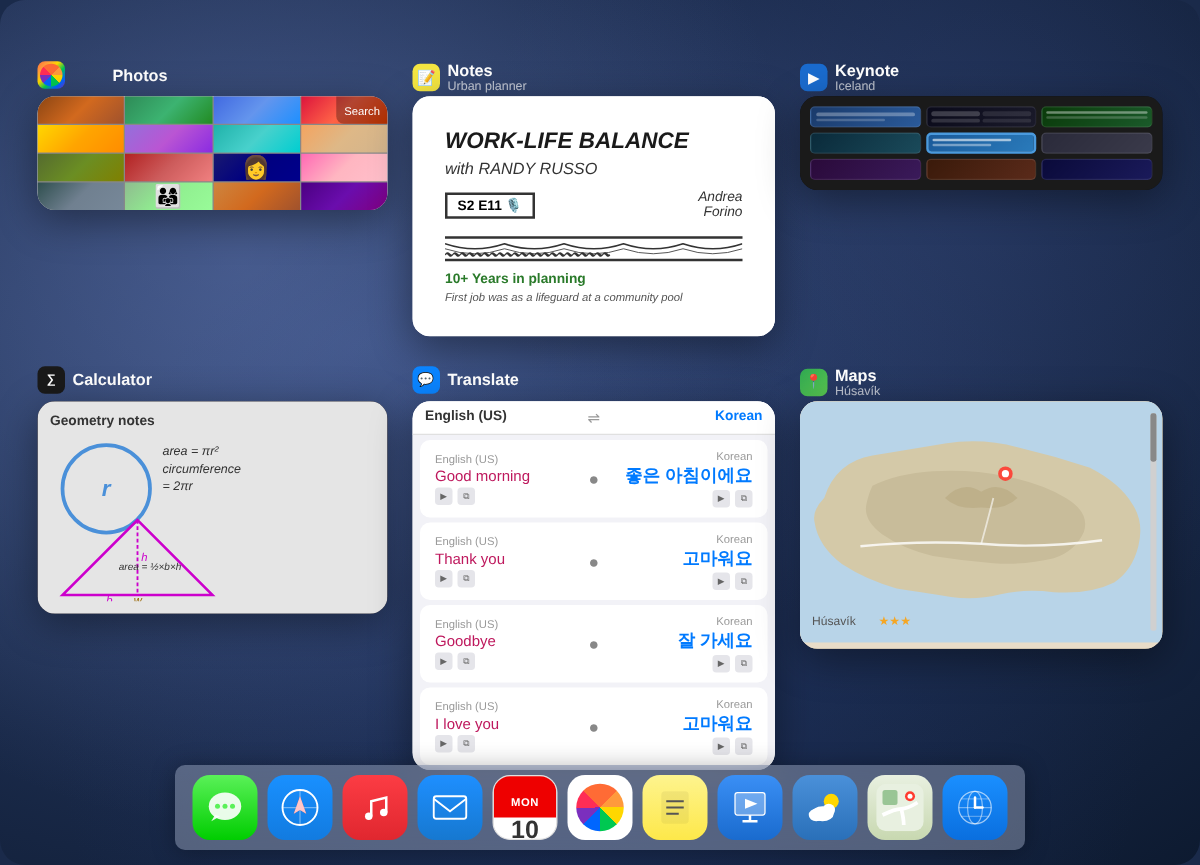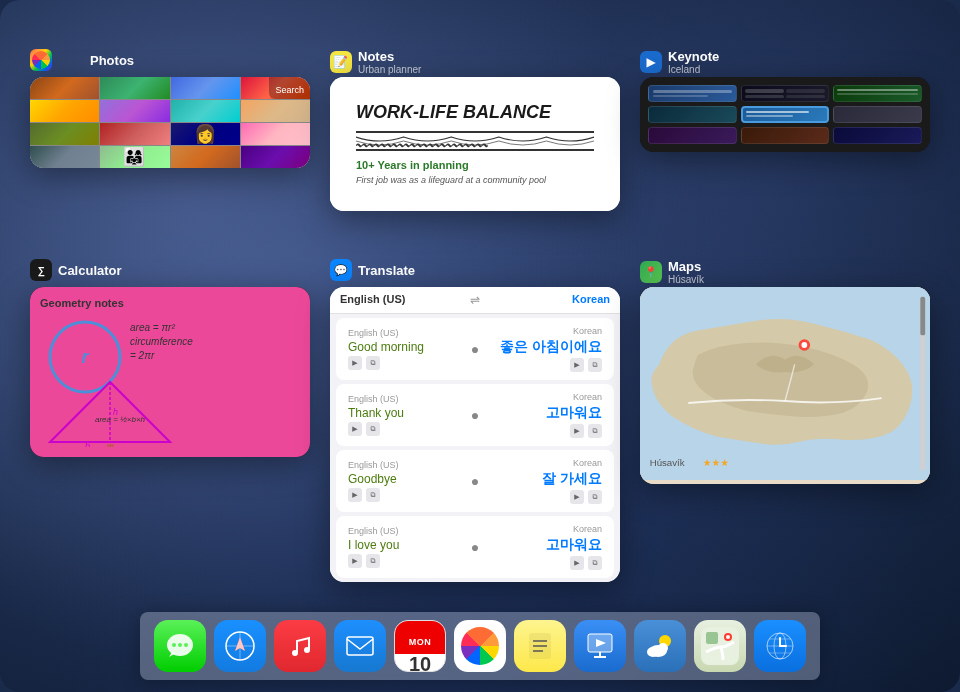--- a/index.html
+++ b/index.html
@@ -232,21 +232,21 @@
       color: #888;
       padding: 4px 2px;
       border-radius: 4px;
       margin-bottom: 2px;
       line-height: 1.2;
     }
 
     .calc-main {
       flex: 1;
       padding: 10px;
-      background: #ec4899;
+      background: #e5e5e5;
       position: relative;
     }
 
     .calc-note-title {
       font-size: 11px;
       font-weight: 700;
       color: #333;
       margin-bottom: 8px;
     }
 
@@ -282,21 +282,21 @@
     }
 
     .translate-label {
       font-size: 9px;
       color: #999;
       margin-bottom: 2px;
     }
 
     .translate-text-en {
       font-size: 12px;
-      color: #4d7c0f;
+      color: #be185d;
     }
 
     .translate-text-kr {
       font-size: 14px;
       font-weight: 700;
       color: #007AFF;
       text-align: right;
     }
 
     .translate-divider {
@@ -547,20 +547,25 @@
           <span style="font-size:12px;">📝</span>
         </div>
         <div>
           <div class="app-name">Notes</div>
           <div style="font-size:10px;color:rgba(255,255,255,0.7);">Urban planner</div>
         </div>
       </div>
       <div class="app-card notes-card">
         <div class="notes-content">
           <div class="notes-title-big">WORK-LIFE BALANCE</div>
+          <div class="notes-subtitle">with RANDY RUSSO</div>
+          <div style="display:flex;justify-content:space-between;align-items:flex-start;margin-top:6px;">
+            <div class="notes-badge">S2 E11 🎙️</div>
+            <div class="notes-person" style="font-size:11px;font-style:italic;color:#333;">Andrea<br>Forino</div>
+          </div>
           <div class="doodle-lines">
             <svg width="100%" height="100%" viewBox="0 0 300 20" preserveAspectRatio="none">
               <path d="M0,5 Q30,15 60,5 Q90,15 120,5 Q150,15 180,5 Q210,15 240,5 Q270,15 300,5" stroke="#333" fill="none" stroke-width="1.5"></path>
               <path d="M0,10 Q30,20 60,10 Q90,20 120,10 Q150,20 180,10 Q210,20 240,10 Q270,20 300,10" stroke="#555" fill="none" stroke-width="1"></path>
             </svg>
           </div>
           <div class="notes-years">10+ Years in planning</div>
           <div class="notes-footer">First job was as a lifeguard at a community pool</div>
         </div>
       </div>

